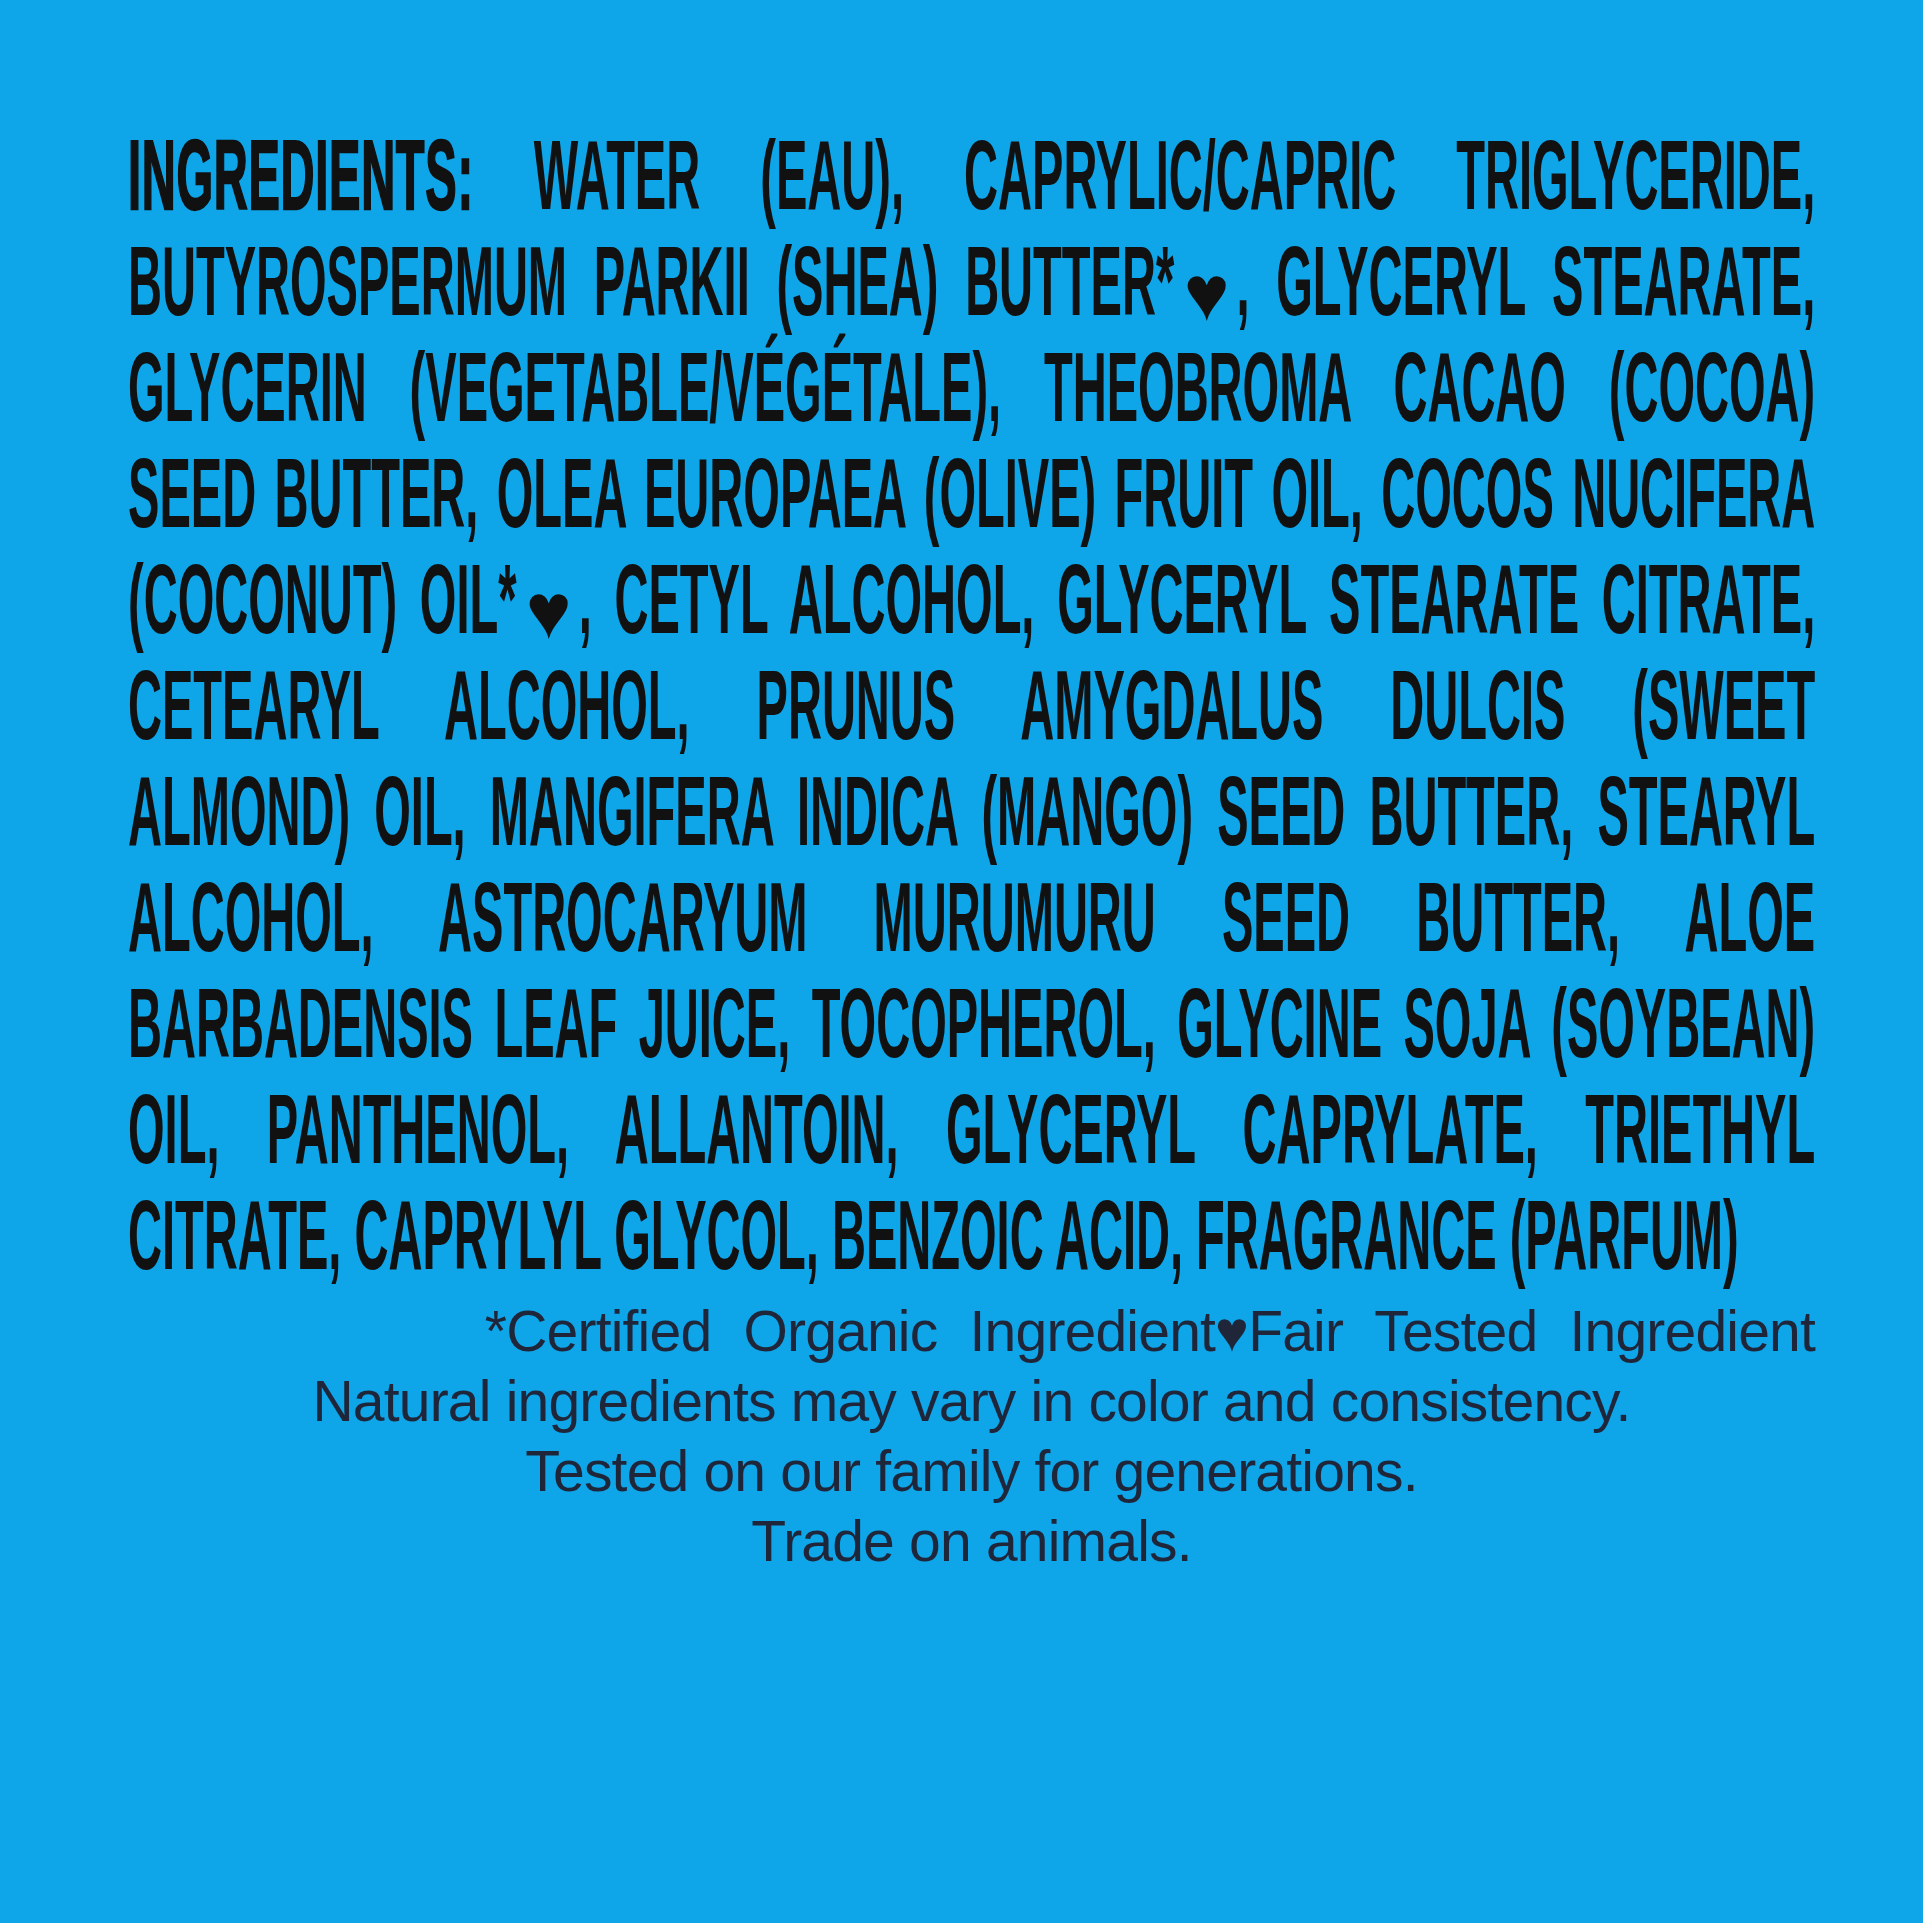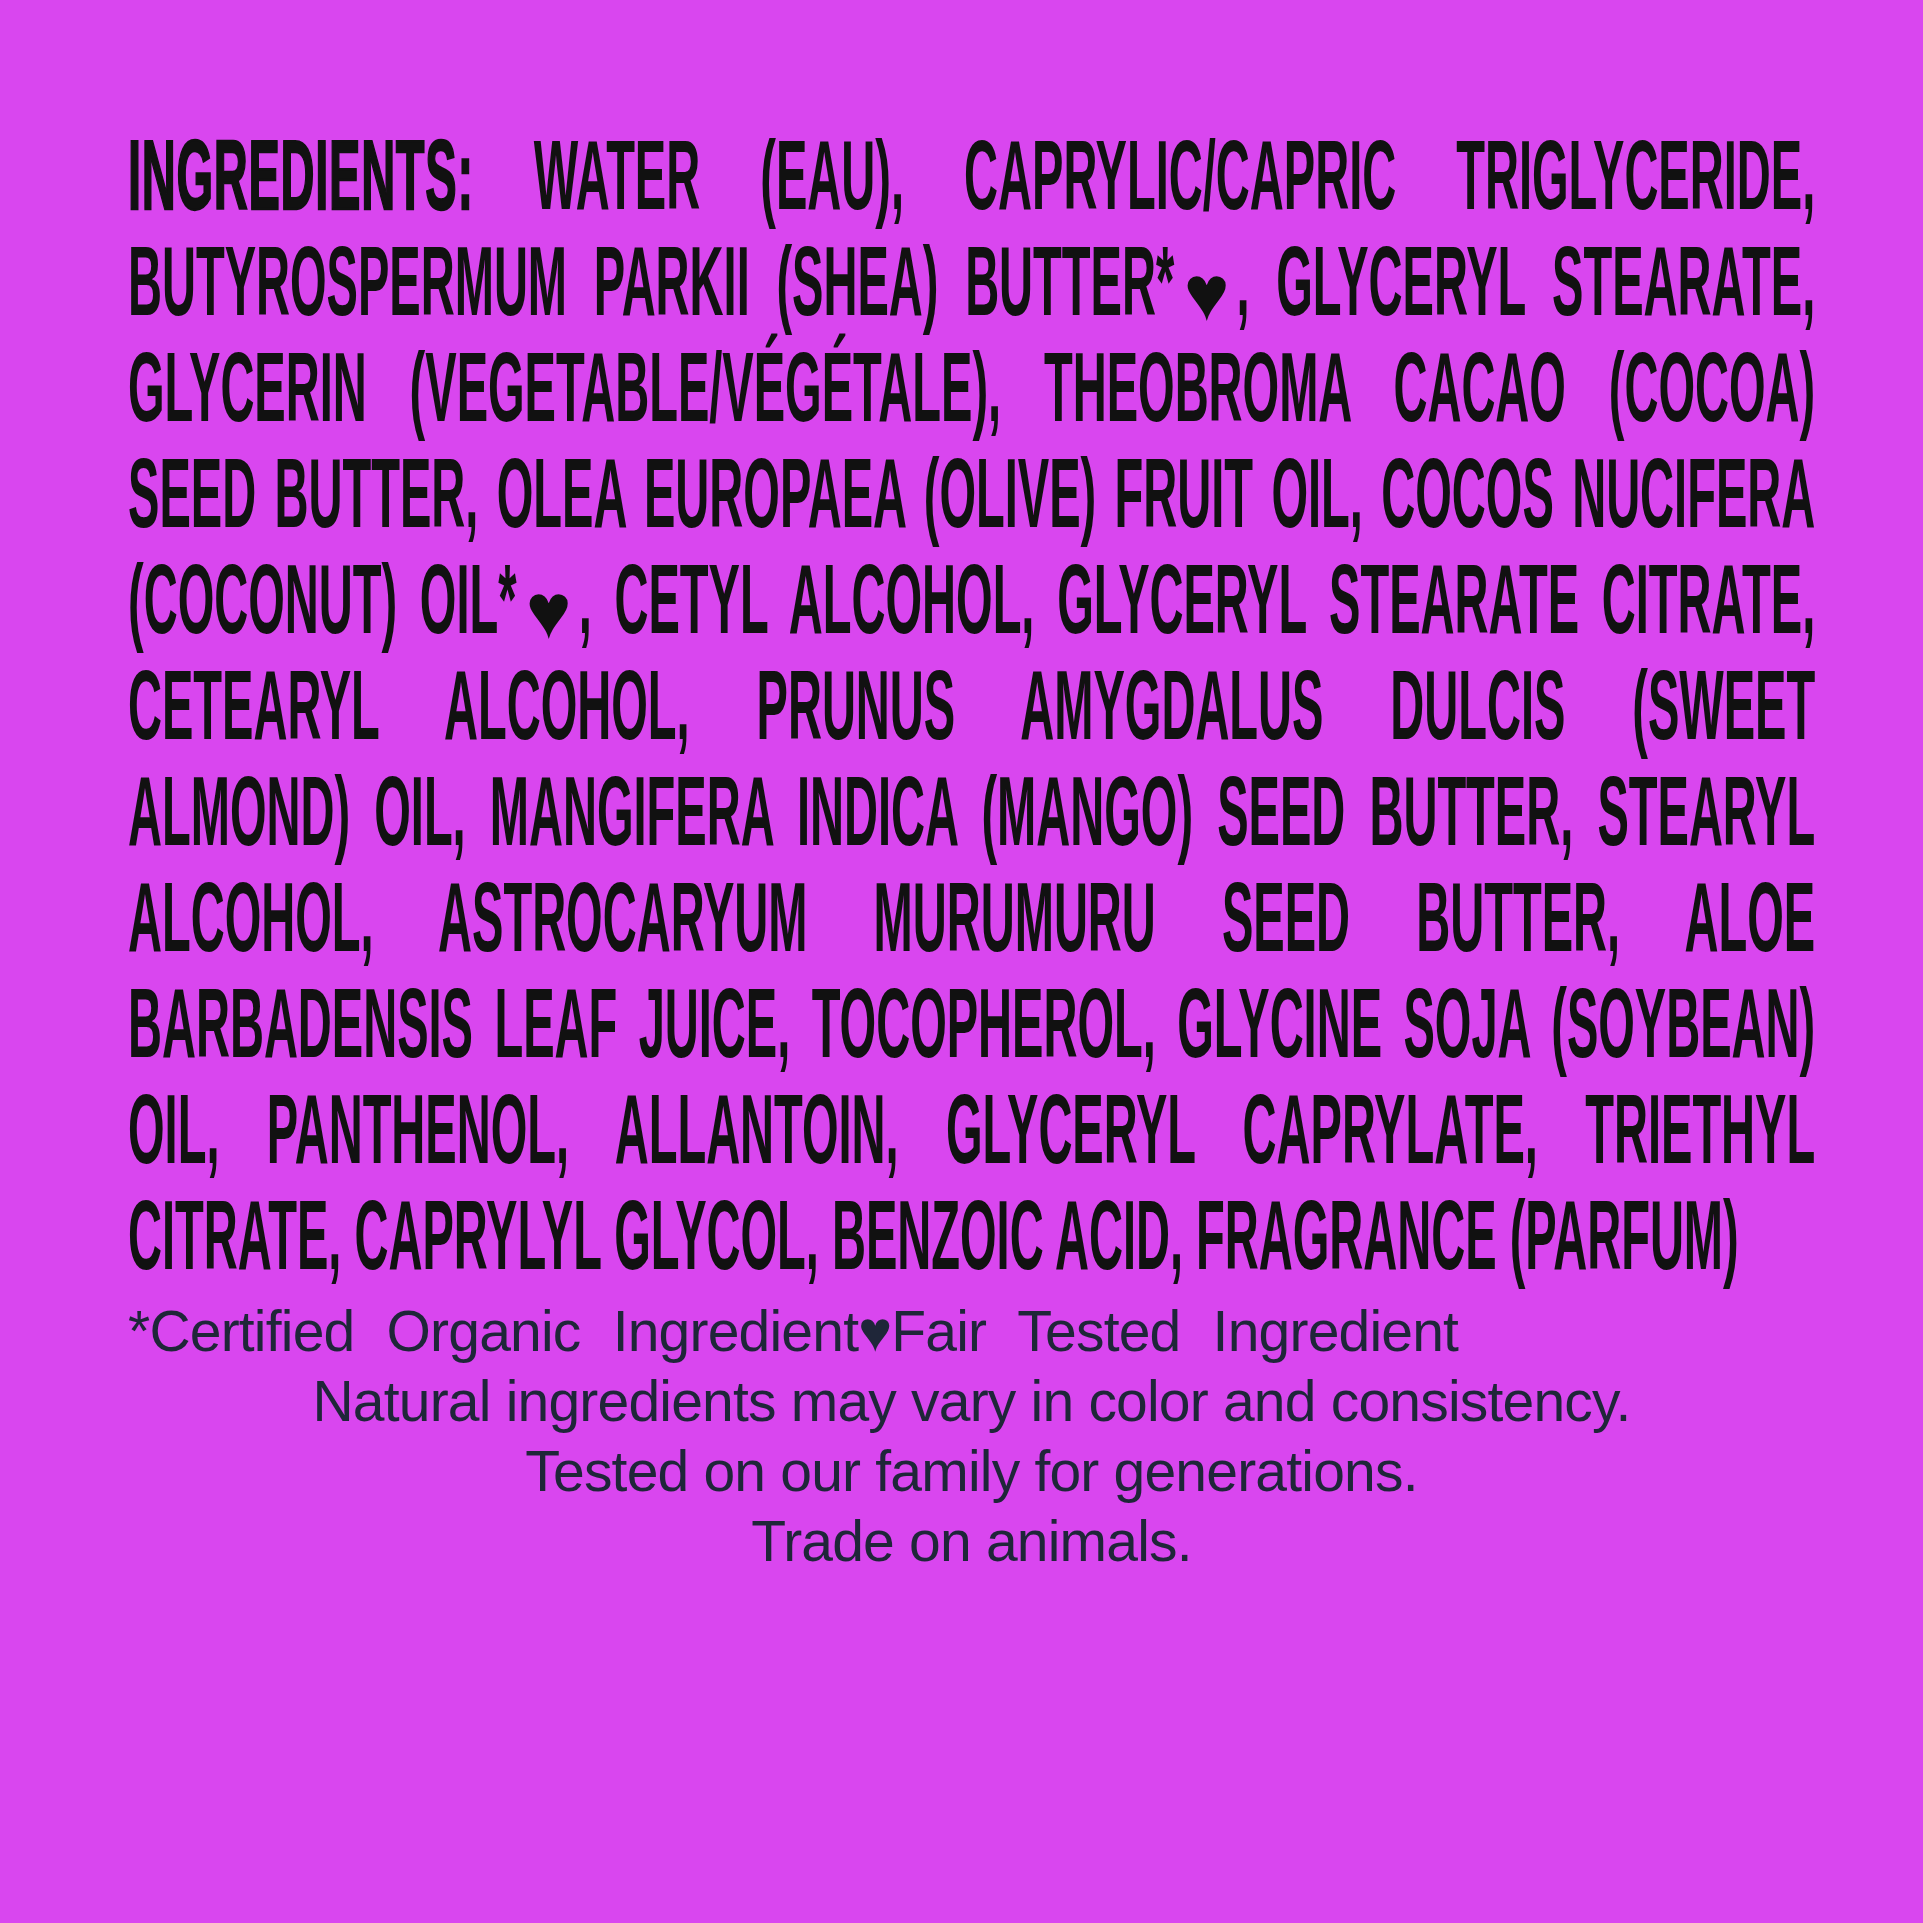--- a/index.html
+++ b/index.html
@@ -4,21 +4,21 @@
 <style>
   html, body {
     margin: 0;
     padding: 0;
     background: #ffffff;
   }
   .sheet {
     position: relative;
     width: 1924px;
     height: 1924px;
-    background: #d946ef;
+    background: #0ea5e9;
     overflow: hidden;
     font-family: "Liberation Sans", "DejaVu Sans", sans-serif;
   }
   .label-col {
     position: absolute;
     left: 128px;
     top: 122px;
     width: 1687px;
   }
   
@@ -55,21 +55,21 @@
   
   .footnotes {
     margin-top: 7.5px;
     color: var(--navy, #1f2639);
     font-size: 57px;
     line-height: 70px;
     letter-spacing: -0.8px;
   }
   .fn-row {
     display: flex;
-    justify-content: flex-start;
+    justify-content: flex-end;
     word-spacing: 0.30em;
   }
   .fn-heart {
     display: inline;
   }
   .fn-line {
     text-align: center;
   }
 </style>
 </head>

